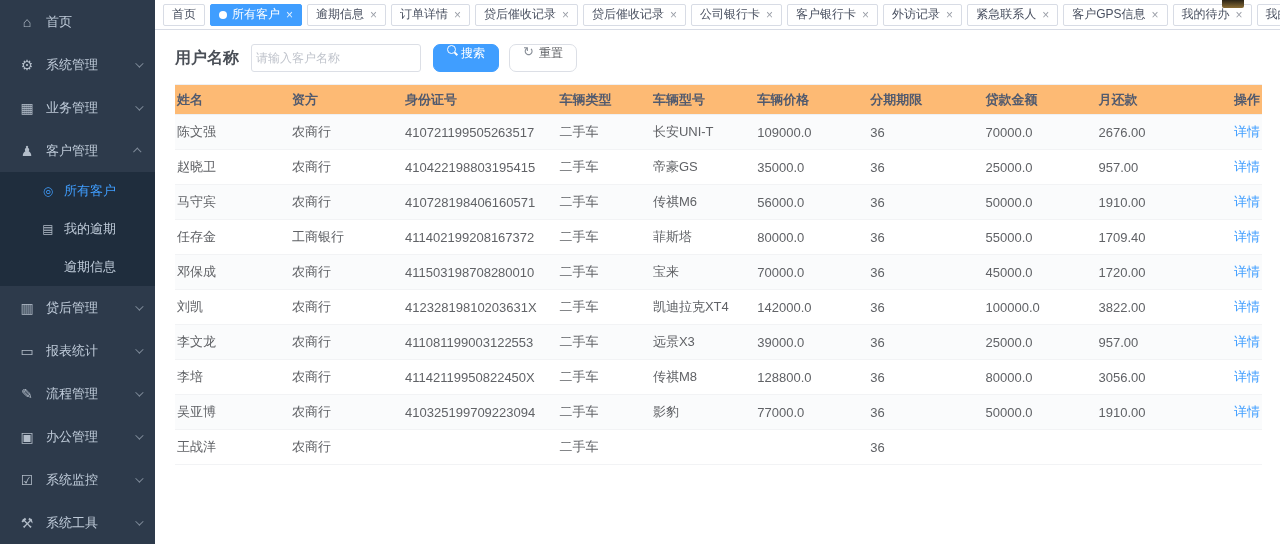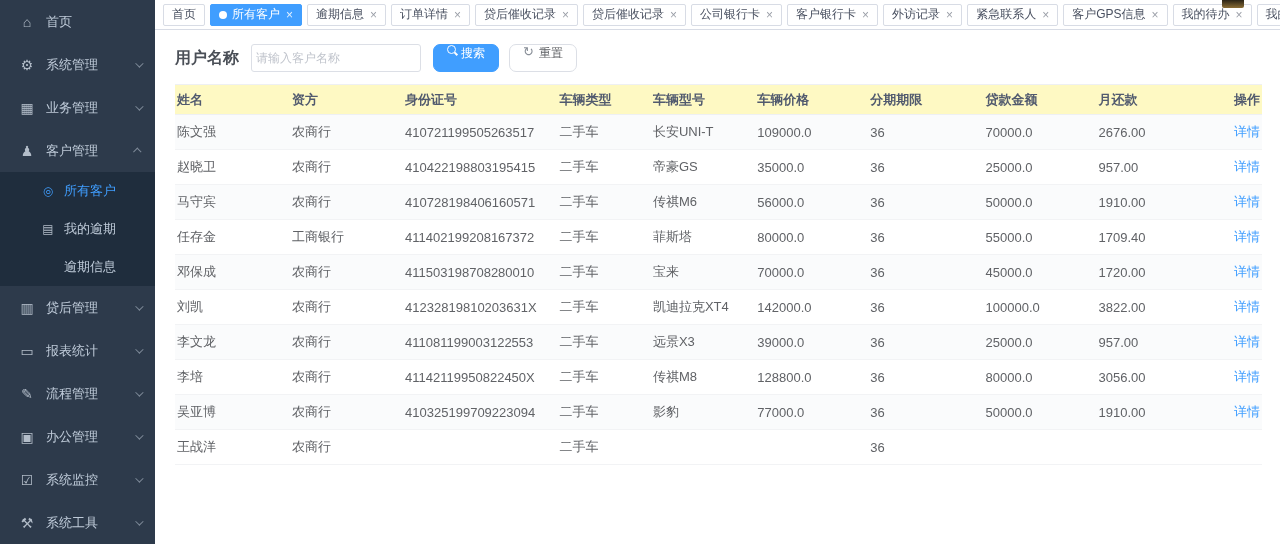--- a/index.html
+++ b/index.html
@@ -41,21 +41,21 @@
   .btn { height:28px; border-radius:7px; font-size:12px; display:inline-flex; align-items:flex-start; gap:5px; padding:0 13px; cursor:pointer; border:1px solid transparent; }
   .btn.primary { background:#409eff; color:#fff; border-color:#409eff; }
   .btn.plain { background:#fff; color:#606266; border-color:#dcdfe6; margin-left:10px; }
   .mag { width:9px; height:9px; border:1.5px solid #fff; border-radius:50%; position:relative; display:inline-block; }
   .mag::after { content:""; position:absolute; width:1.5px; height:4px; background:#fff; right:-1px; bottom:-3px; transform:rotate(-45deg); }
   .refresh-glyph { font-size:13px; color:#8a9099; line-height:1; }
 
   
   .tablewrap { flex:1; overflow:hidden; padding:0 18px 0 20px; }
   table { width:100%; border-collapse:collapse; table-layout:fixed; font-size:13px; }
-  thead th { background:#fef9c3; color:#515a6e; font-weight:bold; height:30px; text-align:left; padding:0 4px; border-top:1px solid #eef0f3; border-bottom:1px solid #eef0f3; }
+  thead th { background:#fdba74; color:#515a6e; font-weight:bold; height:30px; text-align:left; padding:0 4px; border-top:1px solid #eef0f3; border-bottom:1px solid #eef0f3; }
   tbody td { height:35px; color:#606266; padding:0 4px; border-bottom:1px solid #f2f3f5; white-space:nowrap; overflow:hidden; }
   tbody tr:nth-child(odd) { background:#fafbfc; }
   th:first-child, td:first-child { padding-left:2px; }
   th.op, td.op { text-align:right; padding-right:2px; }
   .link { color:#409eff; cursor:pointer; }
 </style>
 </head>
 <body>
 
 <div class="app">

